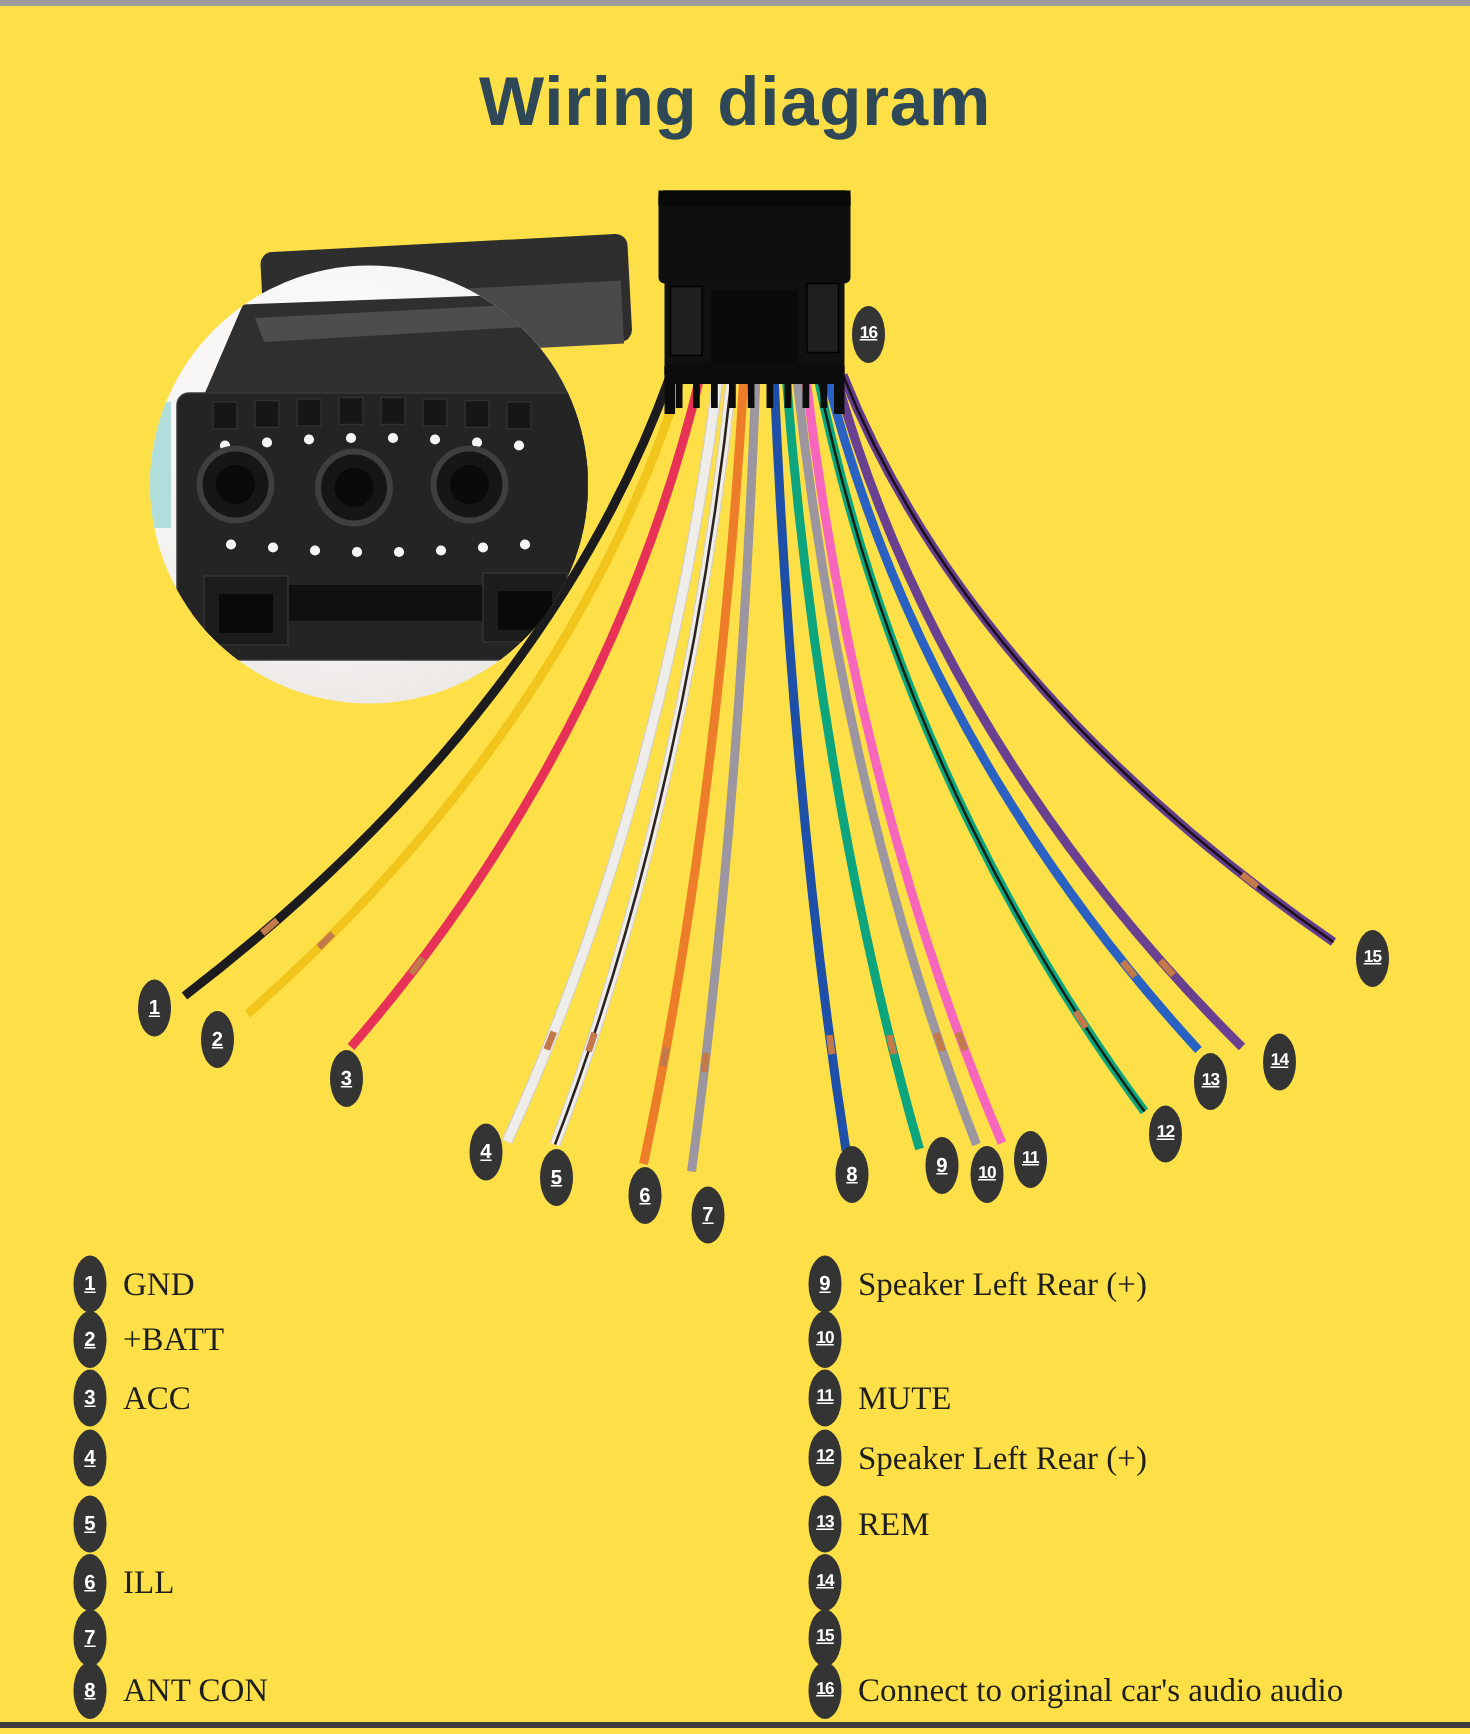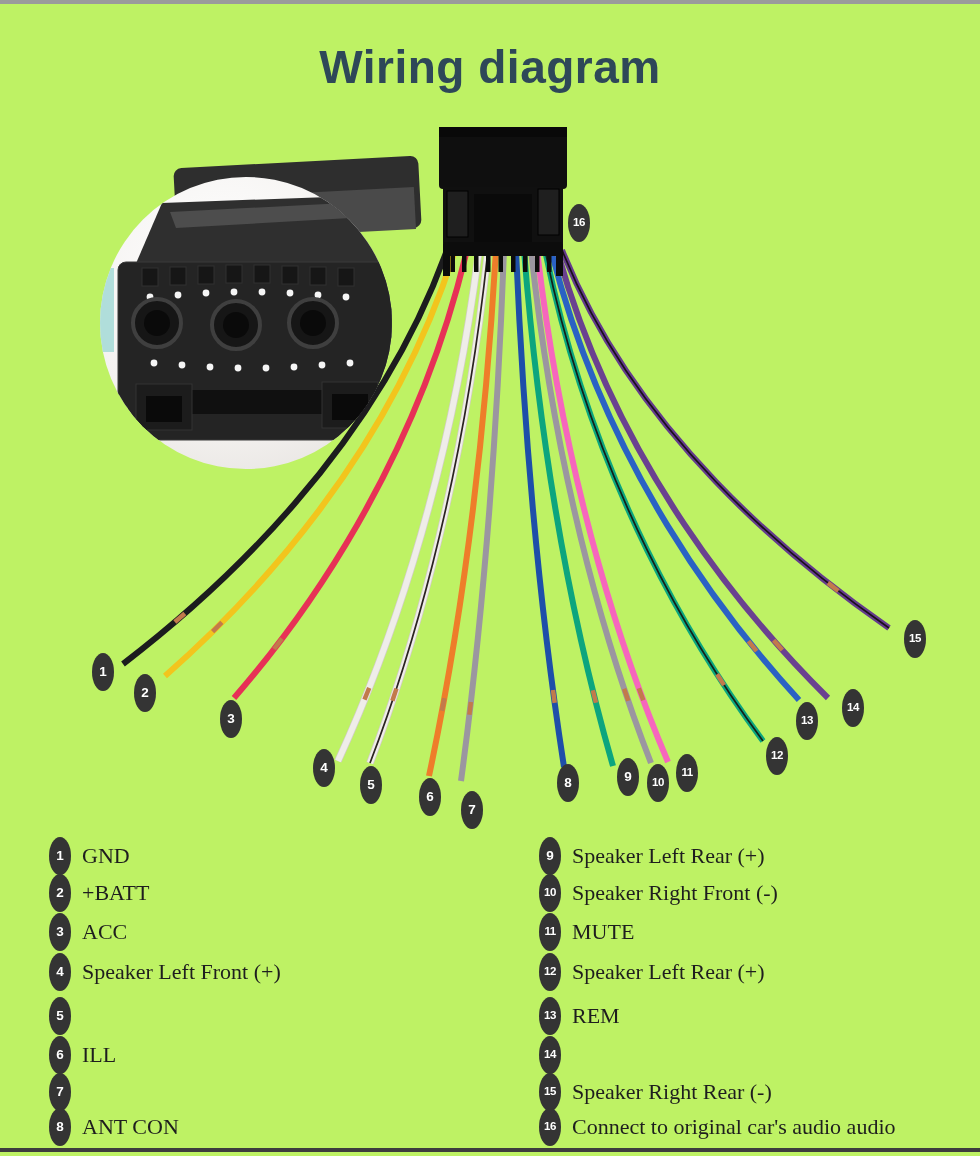--- a/index.html
+++ b/index.html
@@ -1,32 +1,33 @@
 <!DOCTYPE html>
 <html style="--title-color: #2e4858; --top-bar: #9b9b9b; --bottom-bar: #3d3d3d; --badge-bg: #343434; --badge-fg: #ffffff; --connector-color: #0f0f0f;"><head>
 <meta charset="utf-8">
 <style>
   html,body{margin:0;padding:0;background:#ffffff;}
   .stage{
-    position:relative;width:980px;height:1156px;background:#bef264;overflow:hidden;
+    position:relative;width:980px;height:1156px;background:#fde047;overflow:hidden;
     font-family:"Liberation Sans",sans-serif;
   }
   .top-bar{position:absolute;left:0;top:0;width:100%;height:4px;background:var(--top-bar,#9b9b9b);}
   .bottom-bar{position:absolute;left:0;top:1148px;width:100%;height:4px;background:var(--bottom-bar,#3d3d3d);}
   .page-title{
     position:absolute;left:0;top:40px;width:100%;margin:0;text-align:center;
     font-size:46px;font-weight:700;letter-spacing:.5px;color:var(--title-color,#2e4858);
   }
   svg.diagram{position:absolute;left:0;top:0;width:980px;height:1156px;}
   .badge{
     position:absolute;width:22px;height:38px;border-radius:50%;
     background:var(--badge-bg,#343434);color:var(--badge-fg,#ffffff);
     display:flex;align-items:center;justify-content:center;
     font-weight:700;font-size:13.5px;line-height:1;transform:translate(-50%,-50%);
     box-sizing:border-box;
+    text-decoration:underline;
   }
   .badge.two{font-size:11.5px;letter-spacing:-0.5px;}
   .legend-row{
     position:absolute;display:flex;align-items:center;gap:11px;height:24px;
   }
   .legend-row .badge{position:static;transform:none;flex:0 0 22px;}
   .legend-label{
     font-size:22px;color:#1e1e1e;white-space:nowrap;line-height:24px;font-family:Liberation Serif, serif;
   }
 </style>
@@ -200,21 +201,20 @@
       <div class="legend-row" style="left: 49px; top: 881px;">
         <span class="badge">2</span>
         <span class="legend-label">+BATT</span>
       </div>
       <div class="legend-row" style="left: 49px; top: 920px;">
         <span class="badge">3</span>
         <span class="legend-label">ACC</span>
       </div>
       <div class="legend-row" style="left: 49px; top: 960px;">
         <span class="badge">4</span>
-        <span class="legend-label">Speaker Left Front (+)</span>
       </div>
       <div class="legend-row" style="left: 49px; top: 1004px;">
         <span class="badge">5</span>
       </div>
       <div class="legend-row" style="left: 49px; top: 1043px;">
         <span class="badge">6</span>
         <span class="legend-label">ILL</span>
       </div>
       <div class="legend-row" style="left: 49px; top: 1080px;">
         <span class="badge">7</span>
@@ -222,40 +222,38 @@
       <div class="legend-row" style="left: 49px; top: 1115px;">
         <span class="badge">8</span>
         <span class="legend-label">ANT CON</span>
       </div>
       <div class="legend-row" style="left: 539px; top: 844px;">
         <span class="badge">9</span>
         <span class="legend-label">Speaker Left Rear (+)</span>
       </div>
       <div class="legend-row" style="left: 539px; top: 881px;">
         <span class="badge two">10</span>
-        <span class="legend-label">Speaker Right Front (-)</span>
       </div>
       <div class="legend-row" style="left: 539px; top: 920px;">
         <span class="badge two">11</span>
         <span class="legend-label">MUTE</span>
       </div>
       <div class="legend-row" style="left: 539px; top: 960px;">
         <span class="badge two">12</span>
         <span class="legend-label">Speaker Left Rear (+)</span>
       </div>
       <div class="legend-row" style="left: 539px; top: 1004px;">
         <span class="badge two">13</span>
         <span class="legend-label">REM</span>
       </div>
       <div class="legend-row" style="left: 539px; top: 1043px;">
         <span class="badge two">14</span>
       </div>
       <div class="legend-row" style="left: 539px; top: 1080px;">
         <span class="badge two">15</span>
-        <span class="legend-label">Speaker Right Rear (-)</span>
       </div>
       <div class="legend-row" style="left: 539px; top: 1115px;">
         <span class="badge two">16</span>
         <span class="legend-label">Connect to original car's audio audio</span>
       </div>
     </div>
 
   <div class="bottom-bar"></div>
 </div>
 

